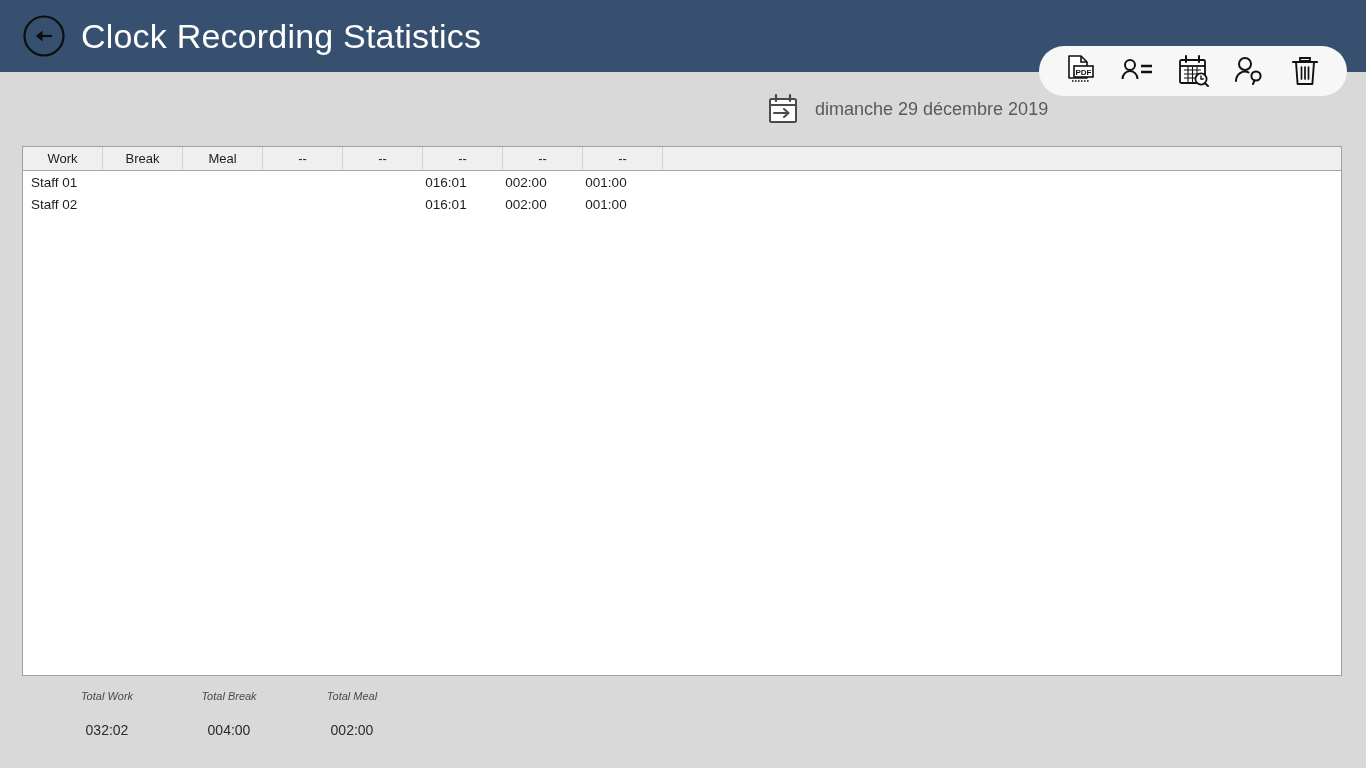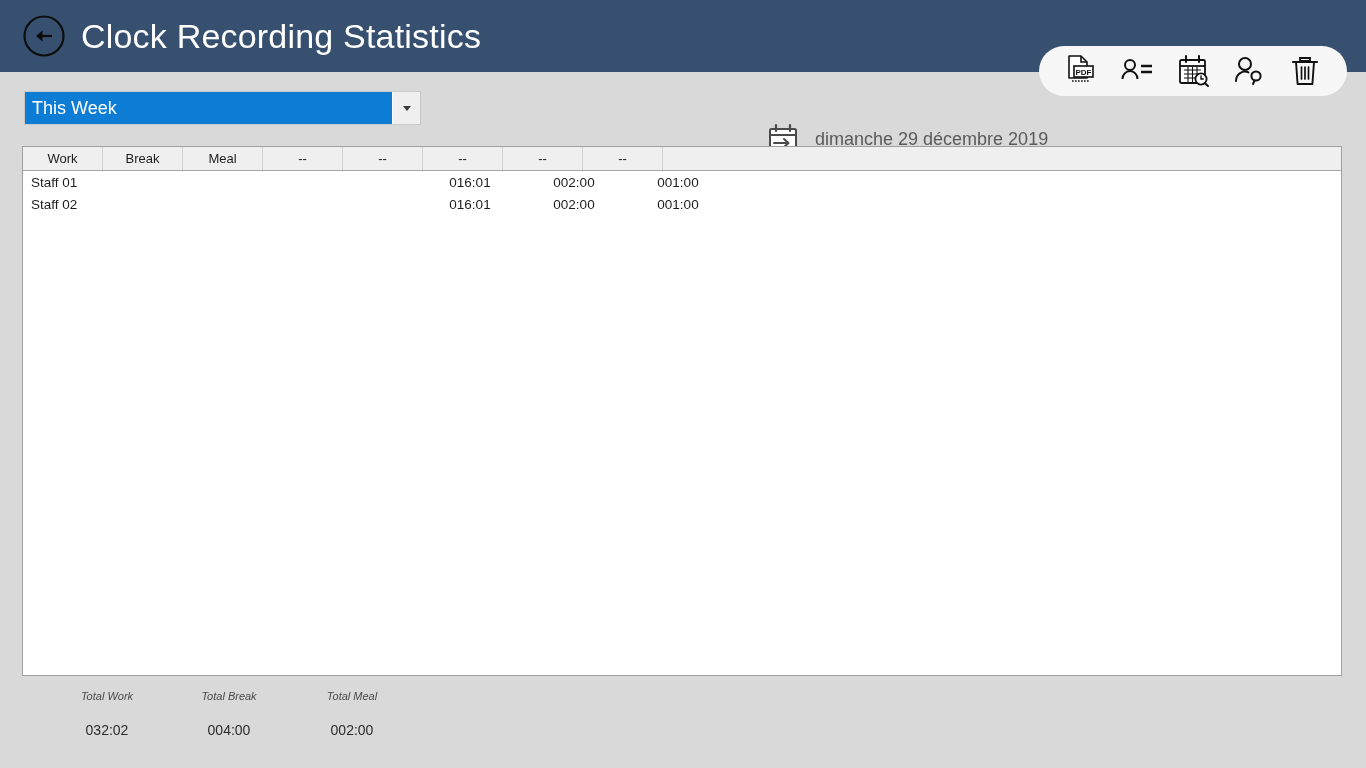--- a/index.html
+++ b/index.html
@@ -90,21 +90,21 @@
     border-right: 4px solid transparent;
     border-top: 5px solid #3a3a3a;
   }
 
   .date-group {
     position: absolute; top: 19px;
     display: flex; align-items: center;
     height: 36px;
   }
   .date-group.start { left: 440px; }
-  .date-group.end   { left: 766px; margin-top: 30px; }
+  .date-group.end   { left: 766px; }
   .date-icon { width: 34px; height: 34px; display: flex; align-items: center; justify-content: center; cursor: pointer; }
   .date-text {
     margin-left: 15px;
     color: #5a5a5a;
     font-size: 18px;
     font-weight: 300;
     white-space: nowrap;
   }
 
   
@@ -128,21 +128,21 @@
     height: 100%;
     cursor: pointer;
     background: #efefef;
   }
   .th.name      { width: 383px; padding-left: 8px; justify-content: flex-start; }
   .th.num       { width: 80px;  justify-content: center; text-align: right; }
   .th.dash      { width: 80px;  justify-content: center; }
   .th.filler    { flex: 1 1 auto; border-right: none; cursor: default; }
 
   .tbody { height: calc(100% - 24px); background: #ffffff; }
-  .row { display: flex; height: 22px; align-items: flex-start; gap: 24px; }
+  .row { display: flex; height: 22px; align-items: flex-start; }
   .cell { font-size: 13.5px; color: #1d1d1d; display: flex; align-items: center; height: 100%; }
   .cell.name { width: 383px; padding-left: 8px; }
   .cell.num  { width: 80px; justify-content: center; }
 
   
   .totals {
     position: absolute; left: 22px; top: 690px;
     width: 1320px; height: 70px;
   }
   .total-block { position: absolute; top: 0; text-align: center; }
@@ -232,26 +232,20 @@
           <path d="M12.5 14 V26 M16 14 V26 M19.5 14 V26" stroke="#111" stroke-width="1.7" stroke-linecap="round"></path>
         </svg>
       </span>
     </div>
 
   </div>
 </div>
 
 <div class="filterbar">
 
-  <div class="combo">
-    <div class="combo-value">This Week</div>
-    <div class="combo-arrow">
-        <i></i>
-      </div>
-  </div>
 
 
   <div class="date-group end">
     <span class="date-icon">
       <svg width="32" height="32" viewBox="0 0 32 32">
         <rect x="3" y="6" width="26" height="23" rx="1.5" fill="#fff" stroke="#4a4a4a" stroke-width="2"></rect>
         <path d="M3 12 H29" stroke="#4a4a4a" stroke-width="2"></path>
         <path d="M9 2 v6 M23 2 v6" stroke="#4a4a4a" stroke-width="2.2" stroke-linecap="round"></path>
         <path d="M7 20 H21" stroke="#4a4a4a" stroke-width="2" stroke-linecap="round"></path>
         <path d="M17 16 L21.5 20 L17 24" fill="none" stroke="#4a4a4a" stroke-width="2" stroke-linecap="round" stroke-linejoin="round"></path>

